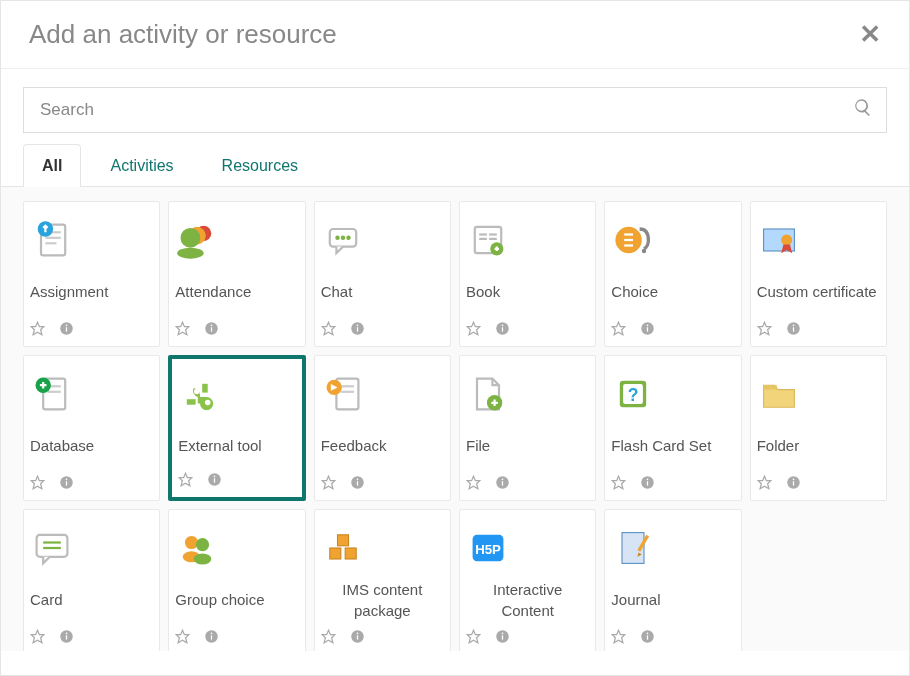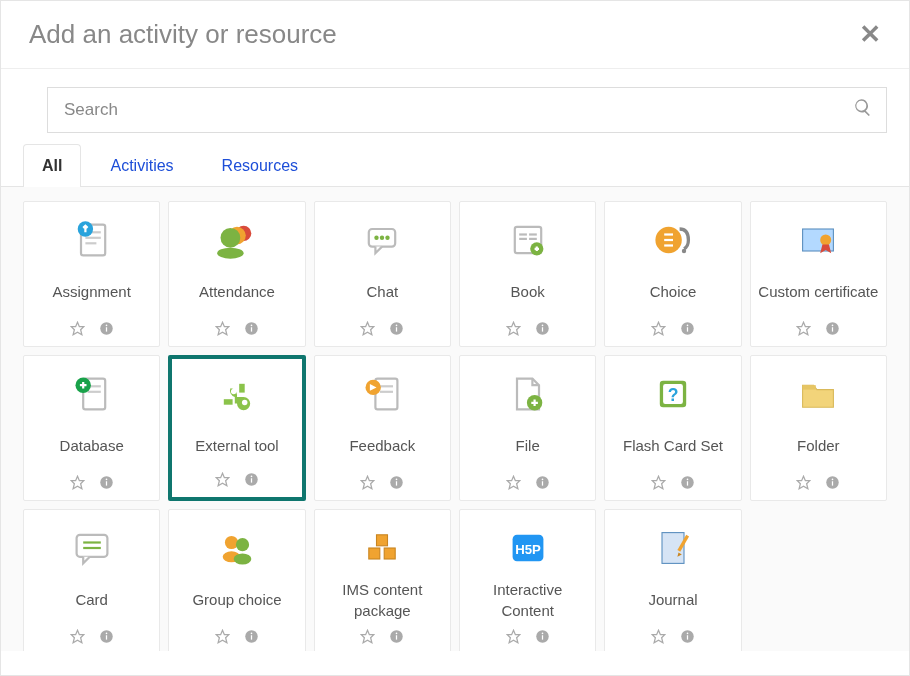--- a/index.html
+++ b/index.html
@@ -1,31 +1,31 @@
 <!DOCTYPE html>
 <html><head>
 <meta charset="utf-8">
 <style>
   * { box-sizing: border-box; margin: 0; padding: 0; }
   body { font-family: "Segoe UI", "Helvetica Neue", Arial, sans-serif; background: #fff; color: #555; }
   .modal { width: 910px; height: 676px; border: 1px solid #e5e5e5; position: relative; overflow: hidden; }
   .modal-header { display: flex; align-items: flex-end; justify-content: space-between; padding: 18px 28px 18px 28px; border-bottom: 1px solid #eee; }
   .modal-title { font-weight: 300; font-size: 26px; color: #888; }
   .close-btn { font-size: 26px; color: #888; cursor: pointer; font-weight: bold; }
-  .search-wrap { padding: 18px 22px 10px; margin-left: 24px; }
+  .search-wrap { padding: 18px 22px 10px; }
   .search-box { position: relative; width: 100%; }
   .search-input { width: 100%; border: 1px solid #ddd; padding: 12px 46px 12px 16px; font-size: 17px; color: #555; outline: none; }
   .search-input::placeholder { color: #888; }
   .search-icon { position: absolute; right: 14px; top: 50%; transform: translateY(-50%); color: #999; font-size: 18px; }
   .tabs { display: flex; gap: 10px; padding: 0 22px; border-bottom: 1px solid #e5e5e5; }
-  .tab { padding: 12px 18px; font-size: 16px; color: #1d4ed8; cursor: pointer; border: 1px solid transparent; border-bottom: none; position: relative; top: 1px; background: transparent; }
+  .tab { padding: 12px 18px; font-size: 16px; color: #0f766e; cursor: pointer; border: 1px solid transparent; border-bottom: none; position: relative; top: 1px; background: transparent; }
   .tab.active { color: #333; font-weight: 700; border-color: #e5e5e5; background: #fff; border-radius: 4px 4px 0 0; }
   .grid-wrap { padding: 14px 22px; background: #fafafa; height: calc(100% - 210px); overflow: hidden; }
   .grid { display: grid; grid-template-columns: repeat(6, 1fr); gap: 8px; }
-  .card { background: #fff; border: 1px solid #e9e9e9; border-radius: 2px; display: flex; flex-direction: column; align-items: center; justify-content: flex-start; padding: 10px 6px 10px; cursor: pointer; min-height: 146px; }
+  .card { background: #fff; border: 1px solid #e9e9e9; border-radius: 2px; display: flex; flex-direction: column; justify-content: flex-start; padding: 10px 6px 10px; cursor: pointer; min-height: 146px; }
   .card.highlight { border: 4px solid #0f766e; }
   .card .icon { width: 44px; height: 44px; margin: 6px 0 10px; display:flex; align-items:center; justify-content:center; }
   .card .label { font-size: 15px; color: #555; text-align: center; line-height: 1.35; margin-bottom: 8px; flex-grow:1; display:flex; align-items:center; }
   .card .actions { display: flex; gap: 14px; align-items:center; }
   .star-icon, .info-icon { color: #aaa; cursor: pointer; }
   .star-icon svg, .info-icon svg { width: 15px; height: 15px; display:block; }
 </style>
 </head>
 <body>
 

